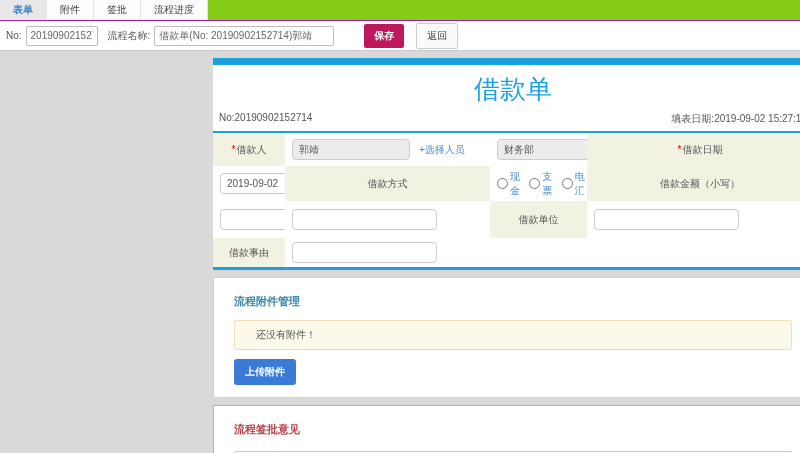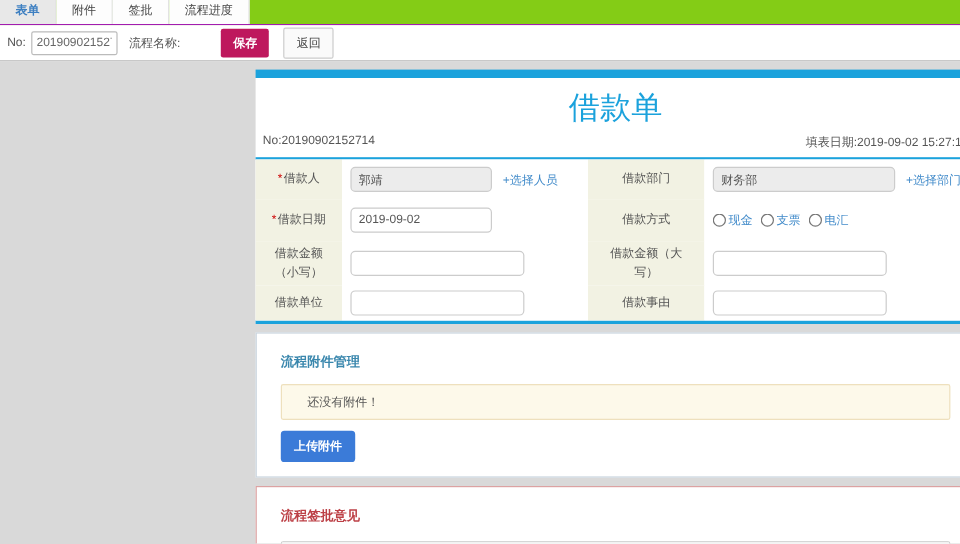--- a/index.html
+++ b/index.html
@@ -60,21 +60,21 @@
     border-bottom:2px solid #1ba2dc; white-space:nowrap;
   }
   .form-grid {
     display:grid;
     grid-template-columns:72px 205px 97px 1fr;
     grid-template-rows:33px 35px 37px 29px;
     background:#fff;
   }
   .label-cell {
     background:#f2f2e3; display:flex; align-items:center; justify-content:center;
-    text-align:center; font-size:10px; color:#555; padding:2px 9px; line-height:1.6;
+    font-size:10px; color:#555; padding:2px 9px; line-height:1.6;
   }
   .req { color:#cc0000; margin-right:1px; }
   .field-cell { display:flex; align-items:center; padding:2px 0 2px 7px; background:#fff; }
   .f-input {
     height:21px; border:1px solid #ccc; border-radius:4px;
     font-size:10px; color:#555; padding:0 6px; background:#fff;
     font-family:"Liberation Sans","DejaVu Sans",sans-serif;
   }
   .f-readonly { background:#ececec; width:118px; }
   .f-date { width:118px; }
@@ -117,20 +117,21 @@
   <div class="tab active">表单</div>
   <div class="tab">附件</div>
   <div class="tab">签批</div>
   <div class="tab">流程进度</div>
 </div>
 
 <div class="cmdbar">
   <label>No:</label>
   <input class="cmd-input no-input" value="20190902152714" style="">
   <label class="flowname-label">流程名称:</label>
+  <input class="cmd-input flow-input" value="借款单(No: 20190902152714)郭靖" style="">
   <button class="btn btn-save">保存</button>
   <button class="btn btn-back">返回</button>
 </div>
 
 <div class="panel">
   <div class="panel-topbar"></div>
 
   <div class="form-card">
     <div class="form-title">借款单</div>
     <div class="form-meta">
@@ -139,23 +140,20 @@
     </div>
 
     <div class="form-grid">
 
       <div class="label-cell">
         <span><span class="req">*</span><span>借款人</span></span>
       </div>
       <div class="field-cell">
         <input class="f-input f-readonly" readonly="" value="郭靖" style="">
         <a href="#" class="pick-link">+选择人员</a>
-      </div>
-      <div class="label-cell">
-        <span>借款部门</span>
       </div>
       <div class="field-cell">
         <input class="f-input f-readonly" readonly="" style="width: 152px;" value="财务部">
         <a href="#" class="pick-link">+选择部门</a>
       </div>
 
       <div class="label-cell">
         <span><span class="req">*</span><span>借款日期</span></span>
       </div>
       <div class="field-cell">
@@ -180,23 +178,20 @@
           </label>
         </div>
       </div>
 
       <div class="label-cell">
         <span>借款金额（小写）</span>
       </div>
       <div class="field-cell">
         <input class="f-input f-wide" style="">
       </div>
-      <div class="label-cell">
-        <span>借款金额（大写）</span>
-      </div>
       <div class="field-cell">
         <input class="f-input f-wide" style="">
       </div>
 
       <div class="label-cell">
         <span>借款单位</span>
       </div>
       <div class="field-cell">
         <input class="f-input f-wide" style="">
       </div>

